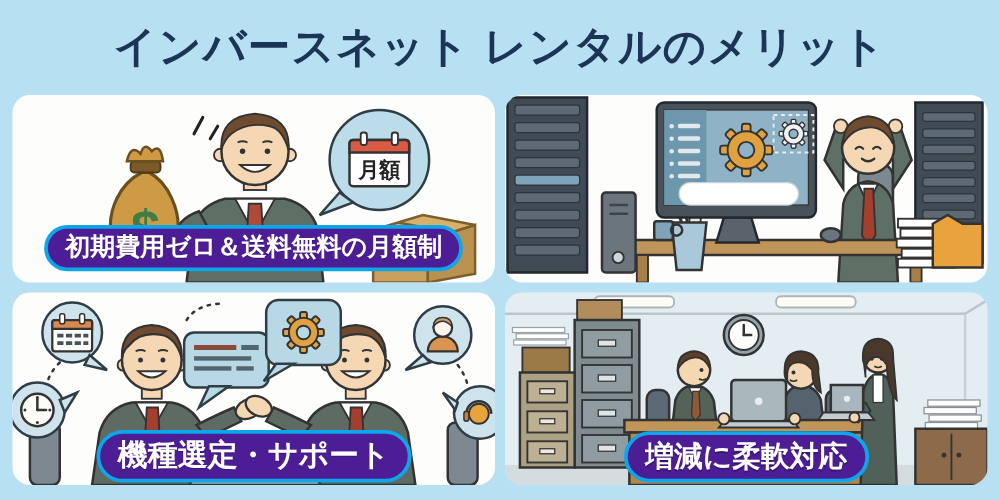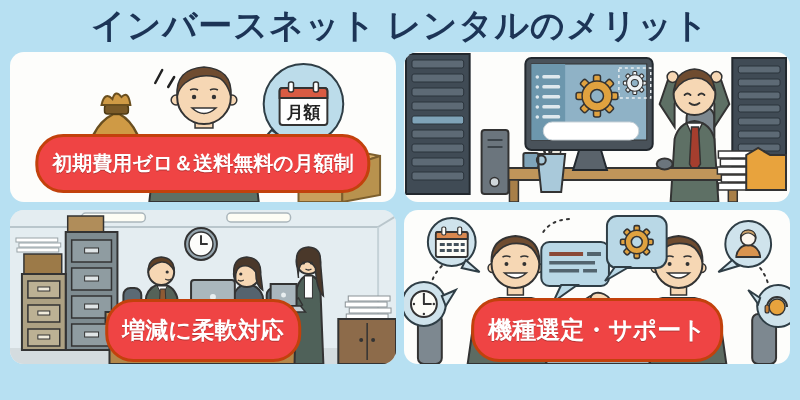--- a/index.html
+++ b/index.html
@@ -3,44 +3,44 @@
 <meta charset="utf-8">
 <style>
   html,body{margin:0;padding:0;}
   body{
     width:800px;height:400px;overflow:hidden;
     background:#b7e0f2;
     font-family:"Liberation Sans","DejaVu Sans",sans-serif;
     position:relative;
   }
   .title-bar{
-    height:52px;display:flex;align-items:center;justify-content:center;
+    height:76px;display:flex;align-items:center;justify-content:center;
   }
   .page-title{
     margin:0;font-size:34px;font-weight:900;color:#1c3456;letter-spacing:1px;
     text-align:center;white-space:nowrap;
   }
   .grid{
     display:grid;
     grid-template-columns:1fr 1fr;
     grid-template-rows:150px 154px;
     gap:8px;
     padding:0 10px;
   }
   .panel{
     position:relative;background:#fdfdfb;border-radius:14px;overflow:hidden;
   }
   .panel.office-bg{background:#e4edf1;}
   .panel svg{display:block;width:100%;height:100%;}
   .pill{
     position:absolute;left:50%;transform:translateX(-50%);
-    background:#ef4444;color:#ffffff;
-    border:3px solid #c2410c;border-radius:28px;
+    background:#4c1d95;color:#ffffff;
+    border:3px solid #0ea5e9;border-radius:28px;
     font-weight:bold;white-space:nowrap;
-    padding:14px 14px;line-height:1.25;
+    padding:3px 14px;line-height:1.25;
     text-shadow:0 1px 0 rgba(0,0,0,.25);
   }
   .pill-1{bottom:9px;font-size:20px;}
   .pill-2{bottom:10px;font-size:22px;}
   .pill-3{bottom:2px;font-size:23px;}
   .pill-4{bottom:2px;font-size:24px;}
 </style>
 </head>
 <body>
 
@@ -228,140 +228,20 @@
           <rect x="315" y="115" width="46" height="7"></rect>
             <rect x="318" y="107" width="46" height="7"></rect>
           <rect x="316" y="99" width="46" height="7"></rect>
         </g>
         <g>
           <path d="M344 103 L356 96 L368 103 L384 103 L384 138 L344 138 Z" fill="#e8a33d" stroke="#333" stroke-width="2"></path>
         </g>
       </svg>
     </div>
 
-    <div class="panel office-bg">
-      <svg viewBox="0 0 388 154" preserveAspectRatio="none">
-        <rect x="0" y="0" width="388" height="154" fill="#e4edf1"></rect>
-        <rect x="0" y="138" width="388" height="16" fill="#d4dcdf"></rect>
-
-        <g>
-          <line x1="0" y1="17" x2="370" y2="17" stroke="#b9c6cc" stroke-width="2"></line>
-          <line x1="370" y1="17" x2="388" y2="6" stroke="#b9c6cc" stroke-width="2"></line>
-          <line x1="370" y1="17" x2="370" y2="130" stroke="#c5d2d8" stroke-width="2"></line>
-          <rect x="72" y="3" width="64" height="9" rx="4" fill="#fdfdf5" stroke="#aab6bc" stroke-width="1.5"></rect>
-          <rect x="218" y="3" width="64" height="9" rx="4" fill="#fdfdf5" stroke="#aab6bc" stroke-width="1.5"></rect>
-        </g>
-
-        <g>
-          <circle cx="192" cy="34" r="16" fill="#95a5ae" stroke="#333" stroke-width="2"></circle>
-          <circle cx="192" cy="34" r="12" fill="#fdfdfb" stroke="#333" stroke-width="1.5"></circle>
-          <line x1="192" y1="34" x2="192" y2="26" stroke="#333" stroke-width="2" stroke-linecap="round"></line>
-          <line x1="192" y1="34" x2="198" y2="34" stroke="#333" stroke-width="2" stroke-linecap="round"></line>
-        </g>
-
-        <g>
-          <g fill="#fff" stroke="#9aa4a8" stroke-width="1">
-            <rect x="6" y="28" width="42" height="4"></rect>
-              <rect x="9" y="33" width="42" height="4"></rect>
-              <rect x="7" y="38" width="42" height="4"></rect>
-          </g>
-          <rect x="58" y="6" width="36" height="17" fill="#b08d5a" stroke="#333" stroke-width="1.5"></rect>
-          <rect x="56" y="22" width="52" height="118" fill="#7e8b90" stroke="#333" stroke-width="2"></rect>
-          <g fill="#8f9ca1" stroke="#333" stroke-width="1.5">
-            <rect x="62" y="30" width="40" height="22"></rect>
-              <rect x="62" y="58" width="40" height="22"></rect>
-            <rect x="62" y="86" width="40" height="22"></rect>
-              <rect x="62" y="114" width="40" height="22"></rect>
-          </g>
-          <g fill="#dfe5e7" stroke="#333" stroke-width="1">
-            <rect x="75" y="38" width="14" height="5"></rect>
-              <rect x="75" y="66" width="14" height="5"></rect>
-            <rect x="75" y="94" width="14" height="5"></rect>
-              <rect x="75" y="122" width="14" height="5"></rect>
-          </g>
-          <rect x="14" y="44" width="38" height="20" fill="#9c7a48" stroke="#333" stroke-width="1.5"></rect>
-          <rect x="12" y="64" width="44" height="76" fill="#ada183" stroke="#333" stroke-width="2"></rect>
-          <g fill="#bcb194" stroke="#333" stroke-width="1.5">
-            <rect x="18" y="71" width="32" height="17"></rect>
-              <rect x="18" y="95" width="32" height="17"></rect>
-              <rect x="18" y="119" width="32" height="17"></rect>
-          </g>
-          <g fill="#efeadb" stroke="#333" stroke-width="1">
-            <rect x="28" y="77" width="12" height="4"></rect>
-              <rect x="28" y="101" width="12" height="4"></rect>
-              <rect x="28" y="125" width="12" height="4"></rect>
-          </g>
-        </g>
-
-        <rect x="114" y="78" width="18" height="56" rx="7" fill="#5b6a74" stroke="#333" stroke-width="2"></rect>
-        <rect x="258" y="78" width="18" height="56" rx="7" fill="#5b6a74" stroke="#333" stroke-width="2"></rect>
-
-        <g>
-          <path d="M134 112 L137 86 Q141 75 152 74 Q164 75 168 87 L171 112 Z" fill="#556258" stroke="#333" stroke-width="2"></path>
-          <path d="M148 76 L153 86 L158 76 Z" fill="#fff" stroke="#333" stroke-width="1"></path>
-          <path d="M151 79 L156 79 L157 98 L153 103 L150 98 Z" fill="#8d5a34" stroke="#333" stroke-width="1"></path>
-          <circle cx="152" cy="62" r="13" fill="#f6d7b4" stroke="#333" stroke-width="2"></circle>
-          <path d="M139 61 Q139 48 152 47 Q165 48 165 61 Q160 51 152 52 Q144 53 139 61 Z" fill="#5f4026" stroke="#333" stroke-width="1.5"></path>
-          <circle cx="158" cy="62" r="1.6" fill="#333"></circle>
-          <path d="M156 69 Q159 71 162 69" fill="none" stroke="#333" stroke-width="1.3"></path>
-        </g>
-
-        <g>
-          <path d="M221 112 L224 87 Q228 75 238 74 Q250 75 254 86 L257 112 Z" fill="#55636e" stroke="#333" stroke-width="2"></path>
-          <circle cx="238" cy="64" r="13" fill="#f6d7b4" stroke="#333" stroke-width="2"></circle>
-          <path d="M225 63 Q224 48 238 47 Q253 48 252 64 L254 80 Q247 76 247 62 Q240 53 231 57 Q226 60 227 70 Z" fill="#4a382a" stroke="#333" stroke-width="1.5"></path>
-          <circle cx="232" cy="64" r="1.6" fill="#333"></circle>
-          <path d="M229 70 Q232 72 235 70" fill="none" stroke="#333" stroke-width="1.3"></path>
-        </g>
-
-        <g>
-          <rect x="96" y="102" width="216" height="10" fill="#c0955a" stroke="#333" stroke-width="2"></rect>
-          <rect x="100" y="112" width="208" height="42" fill="#b38749" stroke="#333" stroke-width="2"></rect>
-        </g>
-        <g>
-          <rect x="182" y="70" width="44" height="33" rx="3" fill="#aab7bd" stroke="#333" stroke-width="2"></rect>
-          <circle cx="204" cy="87" r="3" fill="#e8eef0"></circle>
-          <polygon points="176,103 232,103 236,108 172,108" fill="#c2ccd1" stroke="#333" stroke-width="1.5"></polygon>
-        </g>
-        <circle cx="176" cy="101" r="4.5" fill="#f6d7b4" stroke="#333" stroke-width="1.5"></circle>
-        <circle cx="233" cy="101" r="4.5" fill="#f6d7b4" stroke="#333" stroke-width="1.5"></circle>
-
-        <g>
-          <path d="M286 154 L288 79 Q292 66 300 65 Q310 66 312 79 L315 154 Z" fill="#4f6159" stroke="#333" stroke-width="2"></path>
-          <rect x="296" y="66" width="8" height="22" fill="#fff" stroke="#333" stroke-width="1"></rect>
-          <circle cx="300" cy="52" r="12" fill="#f6d7b4" stroke="#333" stroke-width="2"></circle>
-          <path d="M288 51 Q287 38 300 37 Q313 38 312 51 L315 86 Q308 80 307 58 Q300 47 292 55 Q289 60 290 68 Z" fill="#4a382a" stroke="#333" stroke-width="1.5"></path>
-          <circle cx="295" cy="53" r="1.6" fill="#333"></circle>
-          <circle cx="303" cy="53" r="1.6" fill="#333"></circle>
-          <path d="M297 59 Q300 61 303 59" fill="none" stroke="#333" stroke-width="1.3"></path>
-          <path d="M290 88 Q282 92 277 97 L284 104 Q290 98 294 95 Z" fill="#4f6159" stroke="#333" stroke-width="1.5"></path>
-          <g>
-            <polygon points="262,74 288,74 288,96 262,96" fill="#a9b6bd" stroke="#333" stroke-width="2"></polygon>
-            <circle cx="275" cy="85" r="2.5" fill="#e8eef0"></circle>
-            <polygon points="256,96 292,96 297,102 252,102" fill="#c2ccd1" stroke="#333" stroke-width="1.5"></polygon>
-          </g>
-          <circle cx="281" cy="100" r="4" fill="#f6d7b4" stroke="#333" stroke-width="1.5"></circle>
-        </g>
-
-        <g>
-          <g fill="#fff" stroke="#8a9296" stroke-width="1">
-            <rect x="338" y="104" width="42" height="5"></rect>
-              <rect x="341" y="98" width="42" height="5"></rect>
-            <rect x="337" y="92" width="42" height="5"></rect>
-              <rect x="340" y="86" width="42" height="5"></rect>
-          </g>
-          <rect x="330" y="109" width="58" height="45" fill="#8d6b4a" stroke="#333" stroke-width="2"></rect>
-          <line x1="359" y1="113" x2="359" y2="150" stroke="#333" stroke-width="1.5"></line>
-          <circle cx="353" cy="130" r="2" fill="#333"></circle>
-            <circle cx="365" cy="130" r="2" fill="#333"></circle>
-        </g>
-      </svg>
-      <div class="pill pill-3">増減に柔軟対応</div>
-    </div>
-
     <div class="panel">
       <svg viewBox="0 0 388 154" preserveAspectRatio="none">
 
         <rect x="14" y="104" width="24" height="50" rx="6" fill="#7d8890" stroke="#333" stroke-width="2"></rect>
         <rect x="350" y="104" width="24" height="50" rx="6" fill="#7d8890" stroke="#333" stroke-width="2"></rect>
 
         <g>
           <path d="M64 154 L70 112 Q76 92 96 88 L128 88 Q148 92 154 112 L160 154 Z" fill="#5d6b62" stroke="#333" stroke-width="2"></path>
           <path d="M99 88 L112 111 L125 88 Z" fill="#fff" stroke="#333" stroke-width="1.5"></path>
           <path d="M108 92 L117 92 L119 126 L112 134 L106 126 Z" fill="#a53e2e" stroke="#333" stroke-width="1.5"></path>
@@ -475,14 +355,134 @@
           <g>
             <circle cx="375" cy="97" r="8" fill="#e8a33d" stroke="#333" stroke-width="1.5"></circle>
             <path d="M365 97 A10 10 0 0 1 385 97" fill="none" stroke="#333" stroke-width="2"></path>
             <rect x="363" y="95" width="4" height="8" rx="2" fill="#c87f35" stroke="#333" stroke-width="1.2"></rect>
           </g>
         </g>
       </svg>
       <div class="pill pill-4">機種選定・サポート</div>
     </div>
 
+    <div class="panel office-bg">
+      <svg viewBox="0 0 388 154" preserveAspectRatio="none">
+        <rect x="0" y="0" width="388" height="154" fill="#e4edf1"></rect>
+        <rect x="0" y="138" width="388" height="16" fill="#d4dcdf"></rect>
+
+        <g>
+          <line x1="0" y1="17" x2="370" y2="17" stroke="#b9c6cc" stroke-width="2"></line>
+          <line x1="370" y1="17" x2="388" y2="6" stroke="#b9c6cc" stroke-width="2"></line>
+          <line x1="370" y1="17" x2="370" y2="130" stroke="#c5d2d8" stroke-width="2"></line>
+          <rect x="72" y="3" width="64" height="9" rx="4" fill="#fdfdf5" stroke="#aab6bc" stroke-width="1.5"></rect>
+          <rect x="218" y="3" width="64" height="9" rx="4" fill="#fdfdf5" stroke="#aab6bc" stroke-width="1.5"></rect>
+        </g>
+
+        <g>
+          <circle cx="192" cy="34" r="16" fill="#95a5ae" stroke="#333" stroke-width="2"></circle>
+          <circle cx="192" cy="34" r="12" fill="#fdfdfb" stroke="#333" stroke-width="1.5"></circle>
+          <line x1="192" y1="34" x2="192" y2="26" stroke="#333" stroke-width="2" stroke-linecap="round"></line>
+          <line x1="192" y1="34" x2="198" y2="34" stroke="#333" stroke-width="2" stroke-linecap="round"></line>
+        </g>
+
+        <g>
+          <g fill="#fff" stroke="#9aa4a8" stroke-width="1">
+            <rect x="6" y="28" width="42" height="4"></rect>
+              <rect x="9" y="33" width="42" height="4"></rect>
+              <rect x="7" y="38" width="42" height="4"></rect>
+          </g>
+          <rect x="58" y="6" width="36" height="17" fill="#b08d5a" stroke="#333" stroke-width="1.5"></rect>
+          <rect x="56" y="22" width="52" height="118" fill="#7e8b90" stroke="#333" stroke-width="2"></rect>
+          <g fill="#8f9ca1" stroke="#333" stroke-width="1.5">
+            <rect x="62" y="30" width="40" height="22"></rect>
+              <rect x="62" y="58" width="40" height="22"></rect>
+            <rect x="62" y="86" width="40" height="22"></rect>
+              <rect x="62" y="114" width="40" height="22"></rect>
+          </g>
+          <g fill="#dfe5e7" stroke="#333" stroke-width="1">
+            <rect x="75" y="38" width="14" height="5"></rect>
+              <rect x="75" y="66" width="14" height="5"></rect>
+            <rect x="75" y="94" width="14" height="5"></rect>
+              <rect x="75" y="122" width="14" height="5"></rect>
+          </g>
+          <rect x="14" y="44" width="38" height="20" fill="#9c7a48" stroke="#333" stroke-width="1.5"></rect>
+          <rect x="12" y="64" width="44" height="76" fill="#ada183" stroke="#333" stroke-width="2"></rect>
+          <g fill="#bcb194" stroke="#333" stroke-width="1.5">
+            <rect x="18" y="71" width="32" height="17"></rect>
+              <rect x="18" y="95" width="32" height="17"></rect>
+              <rect x="18" y="119" width="32" height="17"></rect>
+          </g>
+          <g fill="#efeadb" stroke="#333" stroke-width="1">
+            <rect x="28" y="77" width="12" height="4"></rect>
+              <rect x="28" y="101" width="12" height="4"></rect>
+              <rect x="28" y="125" width="12" height="4"></rect>
+          </g>
+        </g>
+
+        <rect x="114" y="78" width="18" height="56" rx="7" fill="#5b6a74" stroke="#333" stroke-width="2"></rect>
+        <rect x="258" y="78" width="18" height="56" rx="7" fill="#5b6a74" stroke="#333" stroke-width="2"></rect>
+
+        <g>
+          <path d="M134 112 L137 86 Q141 75 152 74 Q164 75 168 87 L171 112 Z" fill="#556258" stroke="#333" stroke-width="2"></path>
+          <path d="M148 76 L153 86 L158 76 Z" fill="#fff" stroke="#333" stroke-width="1"></path>
+          <path d="M151 79 L156 79 L157 98 L153 103 L150 98 Z" fill="#8d5a34" stroke="#333" stroke-width="1"></path>
+          <circle cx="152" cy="62" r="13" fill="#f6d7b4" stroke="#333" stroke-width="2"></circle>
+          <path d="M139 61 Q139 48 152 47 Q165 48 165 61 Q160 51 152 52 Q144 53 139 61 Z" fill="#5f4026" stroke="#333" stroke-width="1.5"></path>
+          <circle cx="158" cy="62" r="1.6" fill="#333"></circle>
+          <path d="M156 69 Q159 71 162 69" fill="none" stroke="#333" stroke-width="1.3"></path>
+        </g>
+
+        <g>
+          <path d="M221 112 L224 87 Q228 75 238 74 Q250 75 254 86 L257 112 Z" fill="#55636e" stroke="#333" stroke-width="2"></path>
+          <circle cx="238" cy="64" r="13" fill="#f6d7b4" stroke="#333" stroke-width="2"></circle>
+          <path d="M225 63 Q224 48 238 47 Q253 48 252 64 L254 80 Q247 76 247 62 Q240 53 231 57 Q226 60 227 70 Z" fill="#4a382a" stroke="#333" stroke-width="1.5"></path>
+          <circle cx="232" cy="64" r="1.6" fill="#333"></circle>
+          <path d="M229 70 Q232 72 235 70" fill="none" stroke="#333" stroke-width="1.3"></path>
+        </g>
+
+        <g>
+          <rect x="96" y="102" width="216" height="10" fill="#c0955a" stroke="#333" stroke-width="2"></rect>
+          <rect x="100" y="112" width="208" height="42" fill="#b38749" stroke="#333" stroke-width="2"></rect>
+        </g>
+        <g>
+          <rect x="182" y="70" width="44" height="33" rx="3" fill="#aab7bd" stroke="#333" stroke-width="2"></rect>
+          <circle cx="204" cy="87" r="3" fill="#e8eef0"></circle>
+          <polygon points="176,103 232,103 236,108 172,108" fill="#c2ccd1" stroke="#333" stroke-width="1.5"></polygon>
+        </g>
+        <circle cx="176" cy="101" r="4.5" fill="#f6d7b4" stroke="#333" stroke-width="1.5"></circle>
+        <circle cx="233" cy="101" r="4.5" fill="#f6d7b4" stroke="#333" stroke-width="1.5"></circle>
+
+        <g>
+          <path d="M286 154 L288 79 Q292 66 300 65 Q310 66 312 79 L315 154 Z" fill="#4f6159" stroke="#333" stroke-width="2"></path>
+          <rect x="296" y="66" width="8" height="22" fill="#fff" stroke="#333" stroke-width="1"></rect>
+          <circle cx="300" cy="52" r="12" fill="#f6d7b4" stroke="#333" stroke-width="2"></circle>
+          <path d="M288 51 Q287 38 300 37 Q313 38 312 51 L315 86 Q308 80 307 58 Q300 47 292 55 Q289 60 290 68 Z" fill="#4a382a" stroke="#333" stroke-width="1.5"></path>
+          <circle cx="295" cy="53" r="1.6" fill="#333"></circle>
+          <circle cx="303" cy="53" r="1.6" fill="#333"></circle>
+          <path d="M297 59 Q300 61 303 59" fill="none" stroke="#333" stroke-width="1.3"></path>
+          <path d="M290 88 Q282 92 277 97 L284 104 Q290 98 294 95 Z" fill="#4f6159" stroke="#333" stroke-width="1.5"></path>
+          <g>
+            <polygon points="262,74 288,74 288,96 262,96" fill="#a9b6bd" stroke="#333" stroke-width="2"></polygon>
+            <circle cx="275" cy="85" r="2.5" fill="#e8eef0"></circle>
+            <polygon points="256,96 292,96 297,102 252,102" fill="#c2ccd1" stroke="#333" stroke-width="1.5"></polygon>
+          </g>
+          <circle cx="281" cy="100" r="4" fill="#f6d7b4" stroke="#333" stroke-width="1.5"></circle>
+        </g>
+
+        <g>
+          <g fill="#fff" stroke="#8a9296" stroke-width="1">
+            <rect x="338" y="104" width="42" height="5"></rect>
+              <rect x="341" y="98" width="42" height="5"></rect>
+            <rect x="337" y="92" width="42" height="5"></rect>
+              <rect x="340" y="86" width="42" height="5"></rect>
+          </g>
+          <rect x="330" y="109" width="58" height="45" fill="#8d6b4a" stroke="#333" stroke-width="2"></rect>
+          <line x1="359" y1="113" x2="359" y2="150" stroke="#333" stroke-width="1.5"></line>
+          <circle cx="353" cy="130" r="2" fill="#333"></circle>
+            <circle cx="365" cy="130" r="2" fill="#333"></circle>
+        </g>
+      </svg>
+      <div class="pill pill-3">増減に柔軟対応</div>
+    </div>
+
   </div>
 </div>
 
 </body></html>

